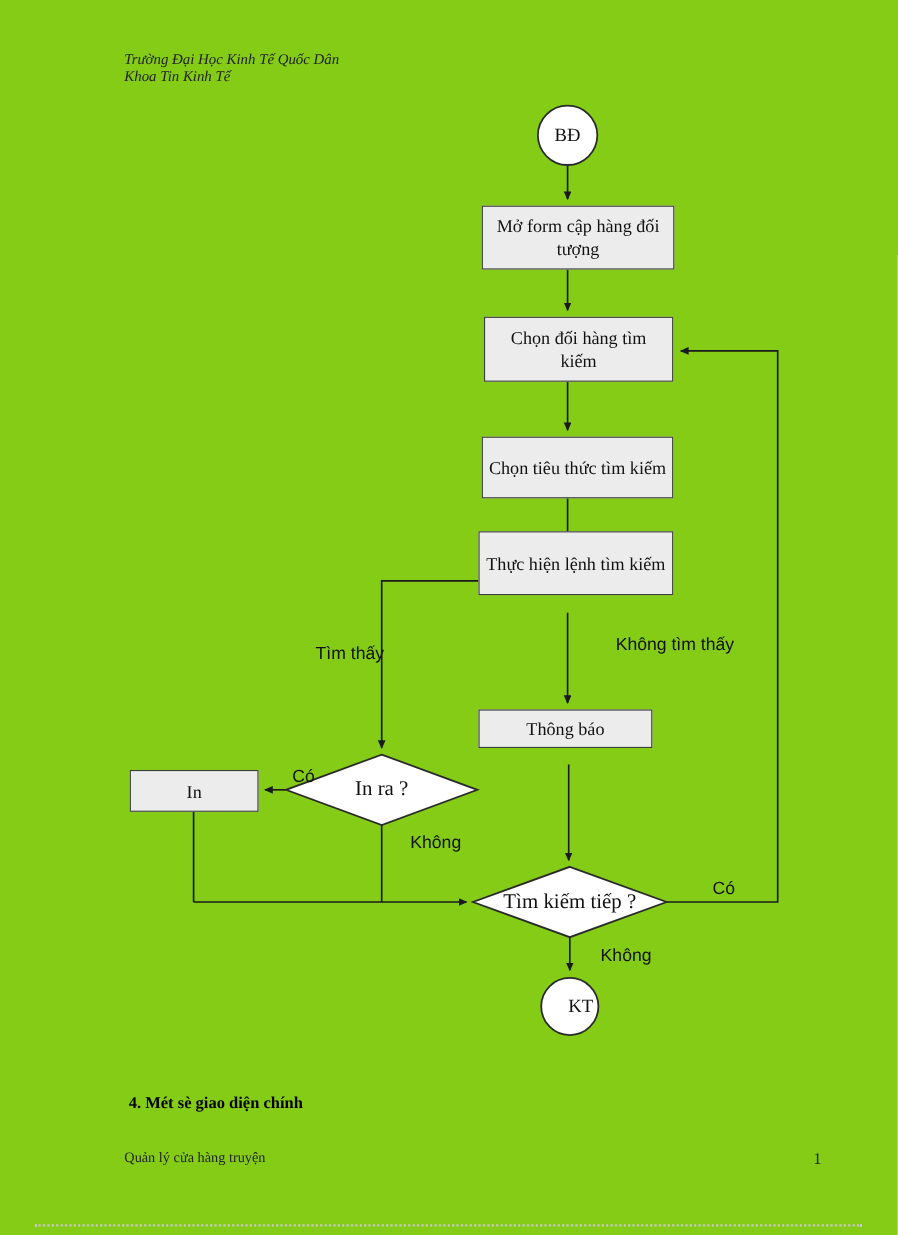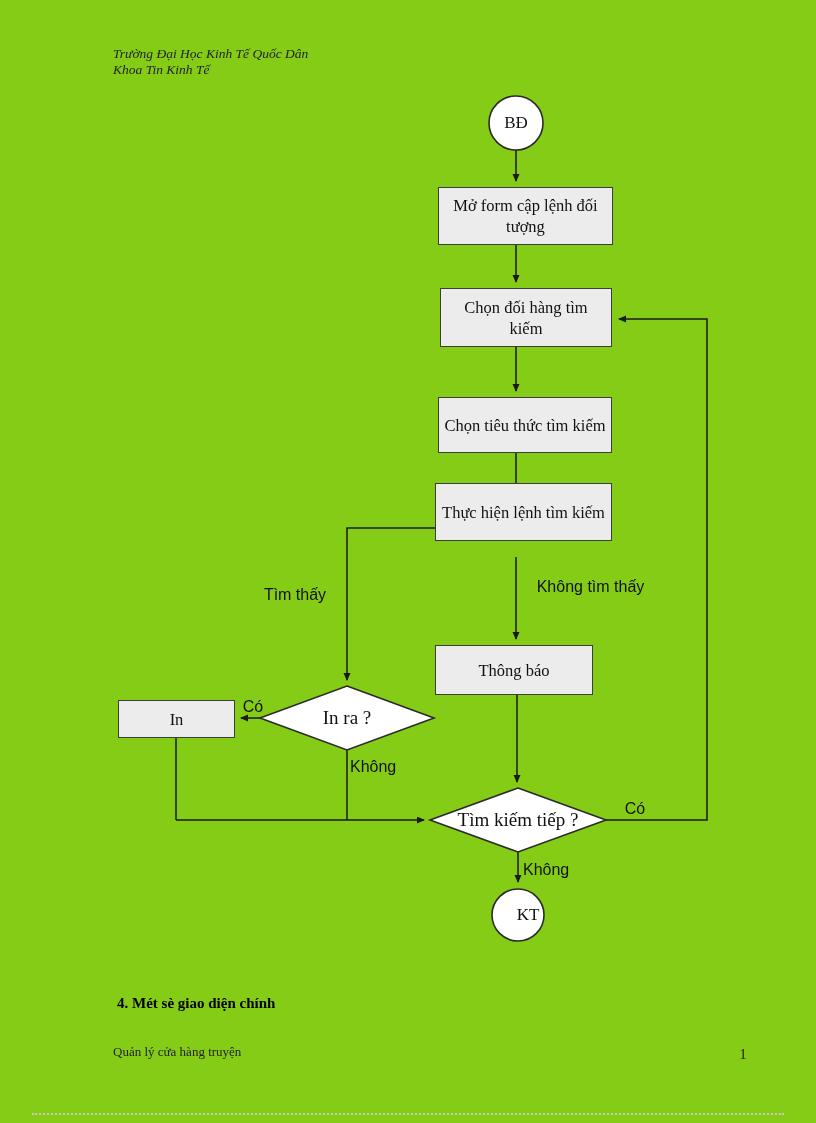--- a/index.html
+++ b/index.html
@@ -33,20 +33,21 @@
   }
   
   .shape-label{
     display:flex;align-items:center;justify-content:center;
     text-align:center;font-size:19px;color:#111;
   }
   .edge-label{
     font-family:"Liberation Sans", sans-serif;
     font-size:16px;line-height:19px;color:#111;
     text-align:center;
+    margin-left:23px;
   }
   .heading{
     left:117px;top:995px;width:420px;
     font-weight:bold;font-size:15px;color:#000;
   }
   .footer-left{
     left:113px;top:1044px;width:300px;
     font-size:13px;color:#222;
   }
   .footer-page{
@@ -93,25 +94,25 @@
       <circle cx="516" cy="123" r="27"></circle>
       <polygon points="347,686 434,718 347,750 260,718"></polygon>
       <polygon points="518,788 606,820 518,852 430,820"></polygon>
       <circle cx="518" cy="915" r="26"></circle>
     </g>
   </svg>
 
   <div class="abs shape-label" style="left:489px;top:110px;width:54px;height:26px;font-size:17px;">BĐ</div>
   <div class="abs shape-label" style="left:492px;top:902px;width:72px;height:26px;font-size:17px;">KT</div>
 
-  <div class="abs pbox" style="left:438px;top:187px;width:175px;height:58px;">Mở form cập lệnh đối tượng</div>
+  <div class="abs pbox" style="left:438px;top:187px;width:175px;height:58px;">Mở form cập hàng đối tượng</div>
   <div class="abs pbox" style="left:440px;top:288px;width:172px;height:59px;">Chọn đối hàng tìm kiếm</div>
   <div class="abs pbox" style="left:438px;top:397px;width:174px;height:56px;">Chọn tiêu thức tìm kiếm</div>
   <div class="abs pbox" style="left:435px;top:483px;width:177px;height:58px;">Thực hiện lệnh tìm kiếm</div>
-  <div class="abs pbox" style="left:435px;top:645px;width:158px;height:50px;">Thông báo</div>
+  <div class="abs pbox" style="left:435px;top:645px;width:158px;height:35px;">Thông báo</div>
   <div class="abs pbox" style="left:118px;top:700px;width:117px;height:38px;">In</div>
 
   <div class="abs shape-label" style="left:287px;top:706px;width:120px;height:24px;">In ra ?</div>
   <div class="abs shape-label" style="left:438px;top:808px;width:160px;height:24px;">Tìm kiếm tiếp ?</div>
 
   <div class="abs edge-label" style="left:250px;top:585px;width:90px;">Tìm thấy</div>
   <div class="abs edge-label" style="left:533px;top:577px;width:115px;">Không tìm thấy</div>
   <div class="abs edge-label" style="left:238px;top:697px;width:30px;">Có</div>
   <div class="abs edge-label" style="left:350px;top:757px;width:60px;text-align:left;">Không</div>
   <div class="abs edge-label" style="left:618px;top:799px;width:34px;">Có</div>

